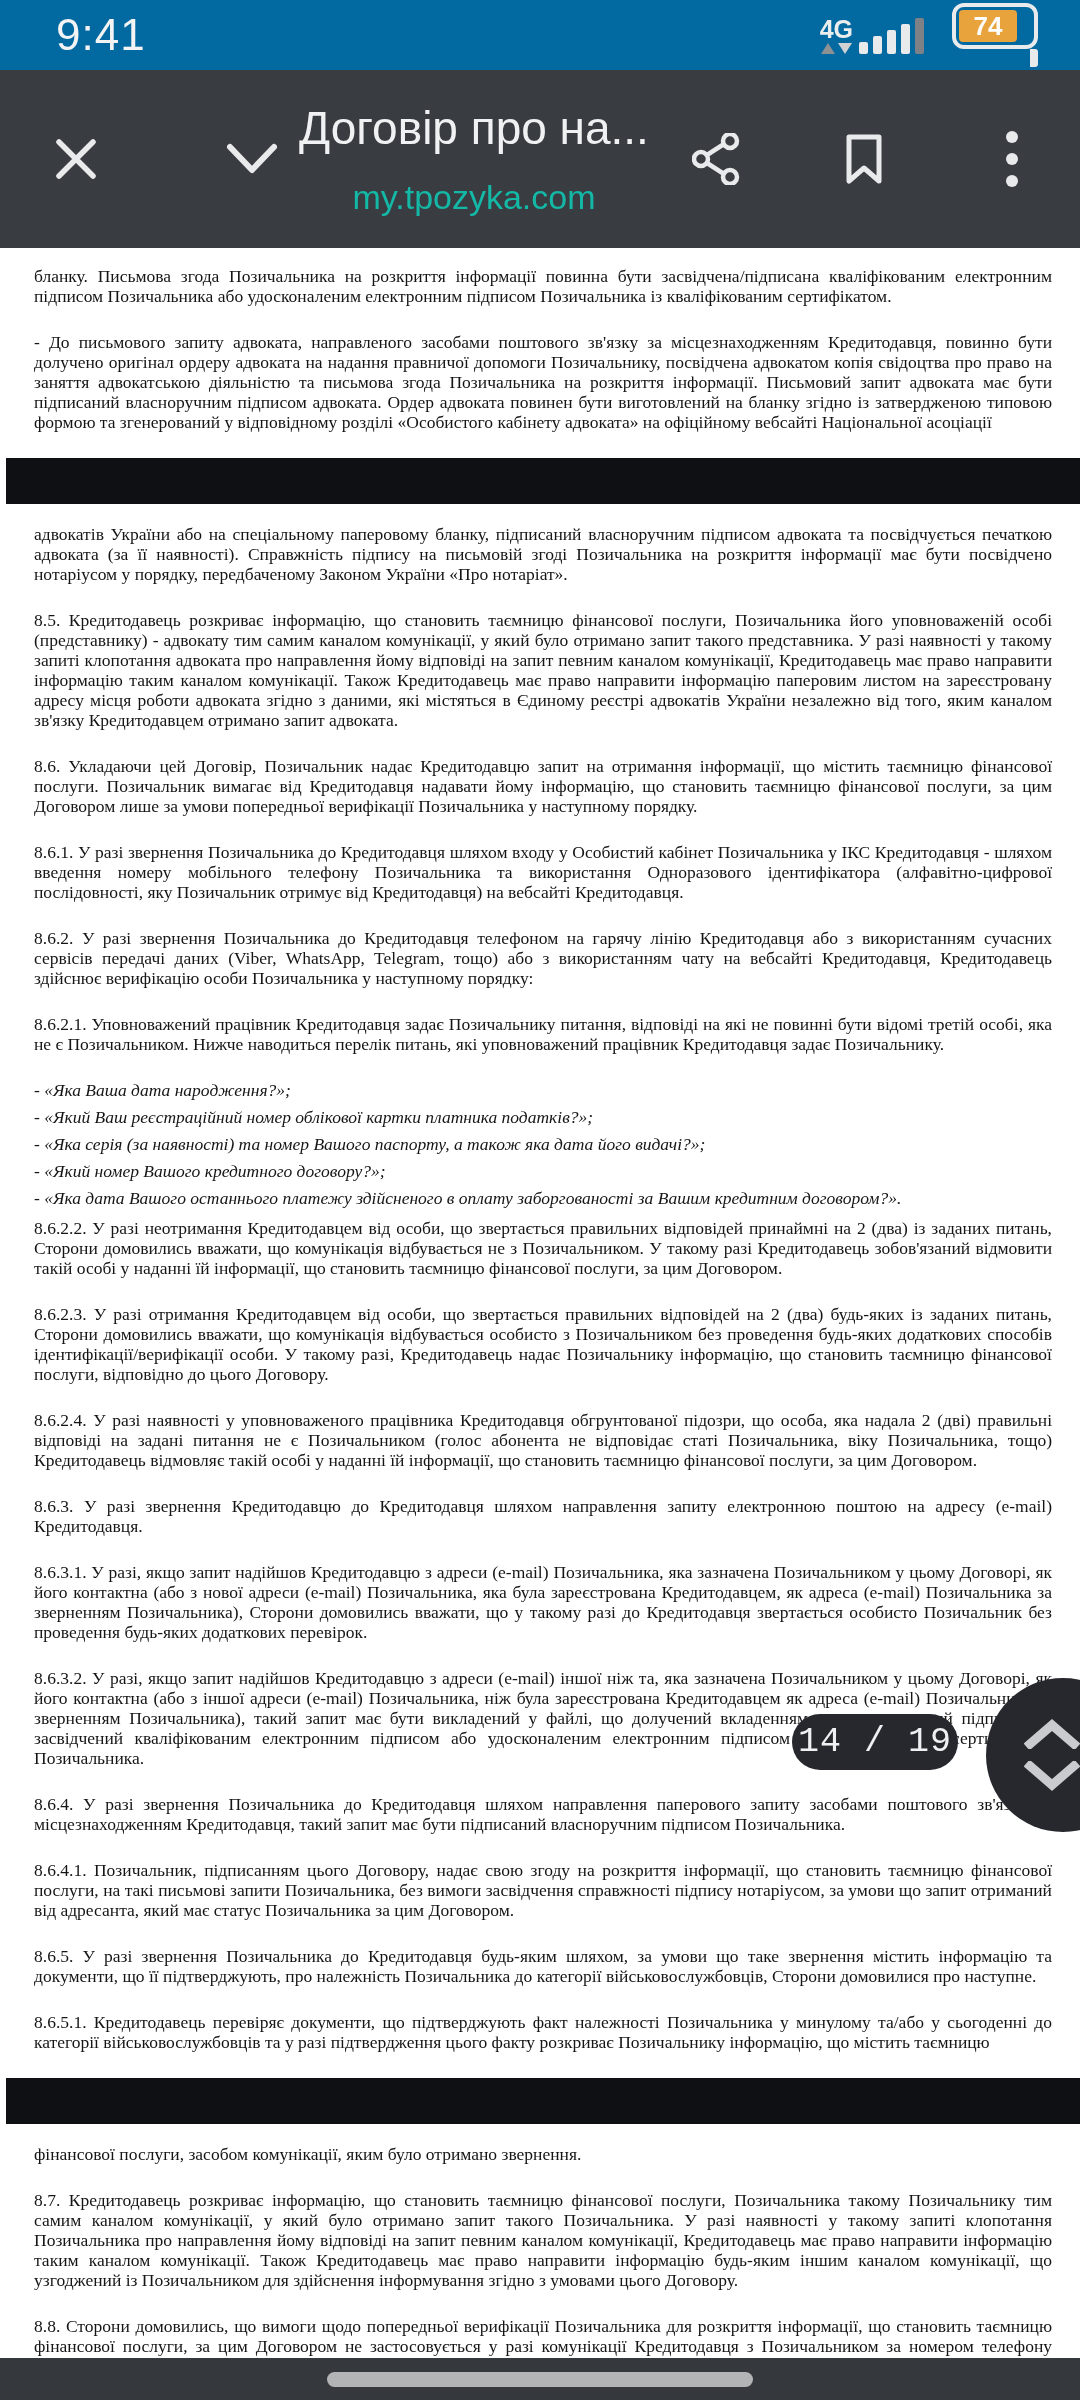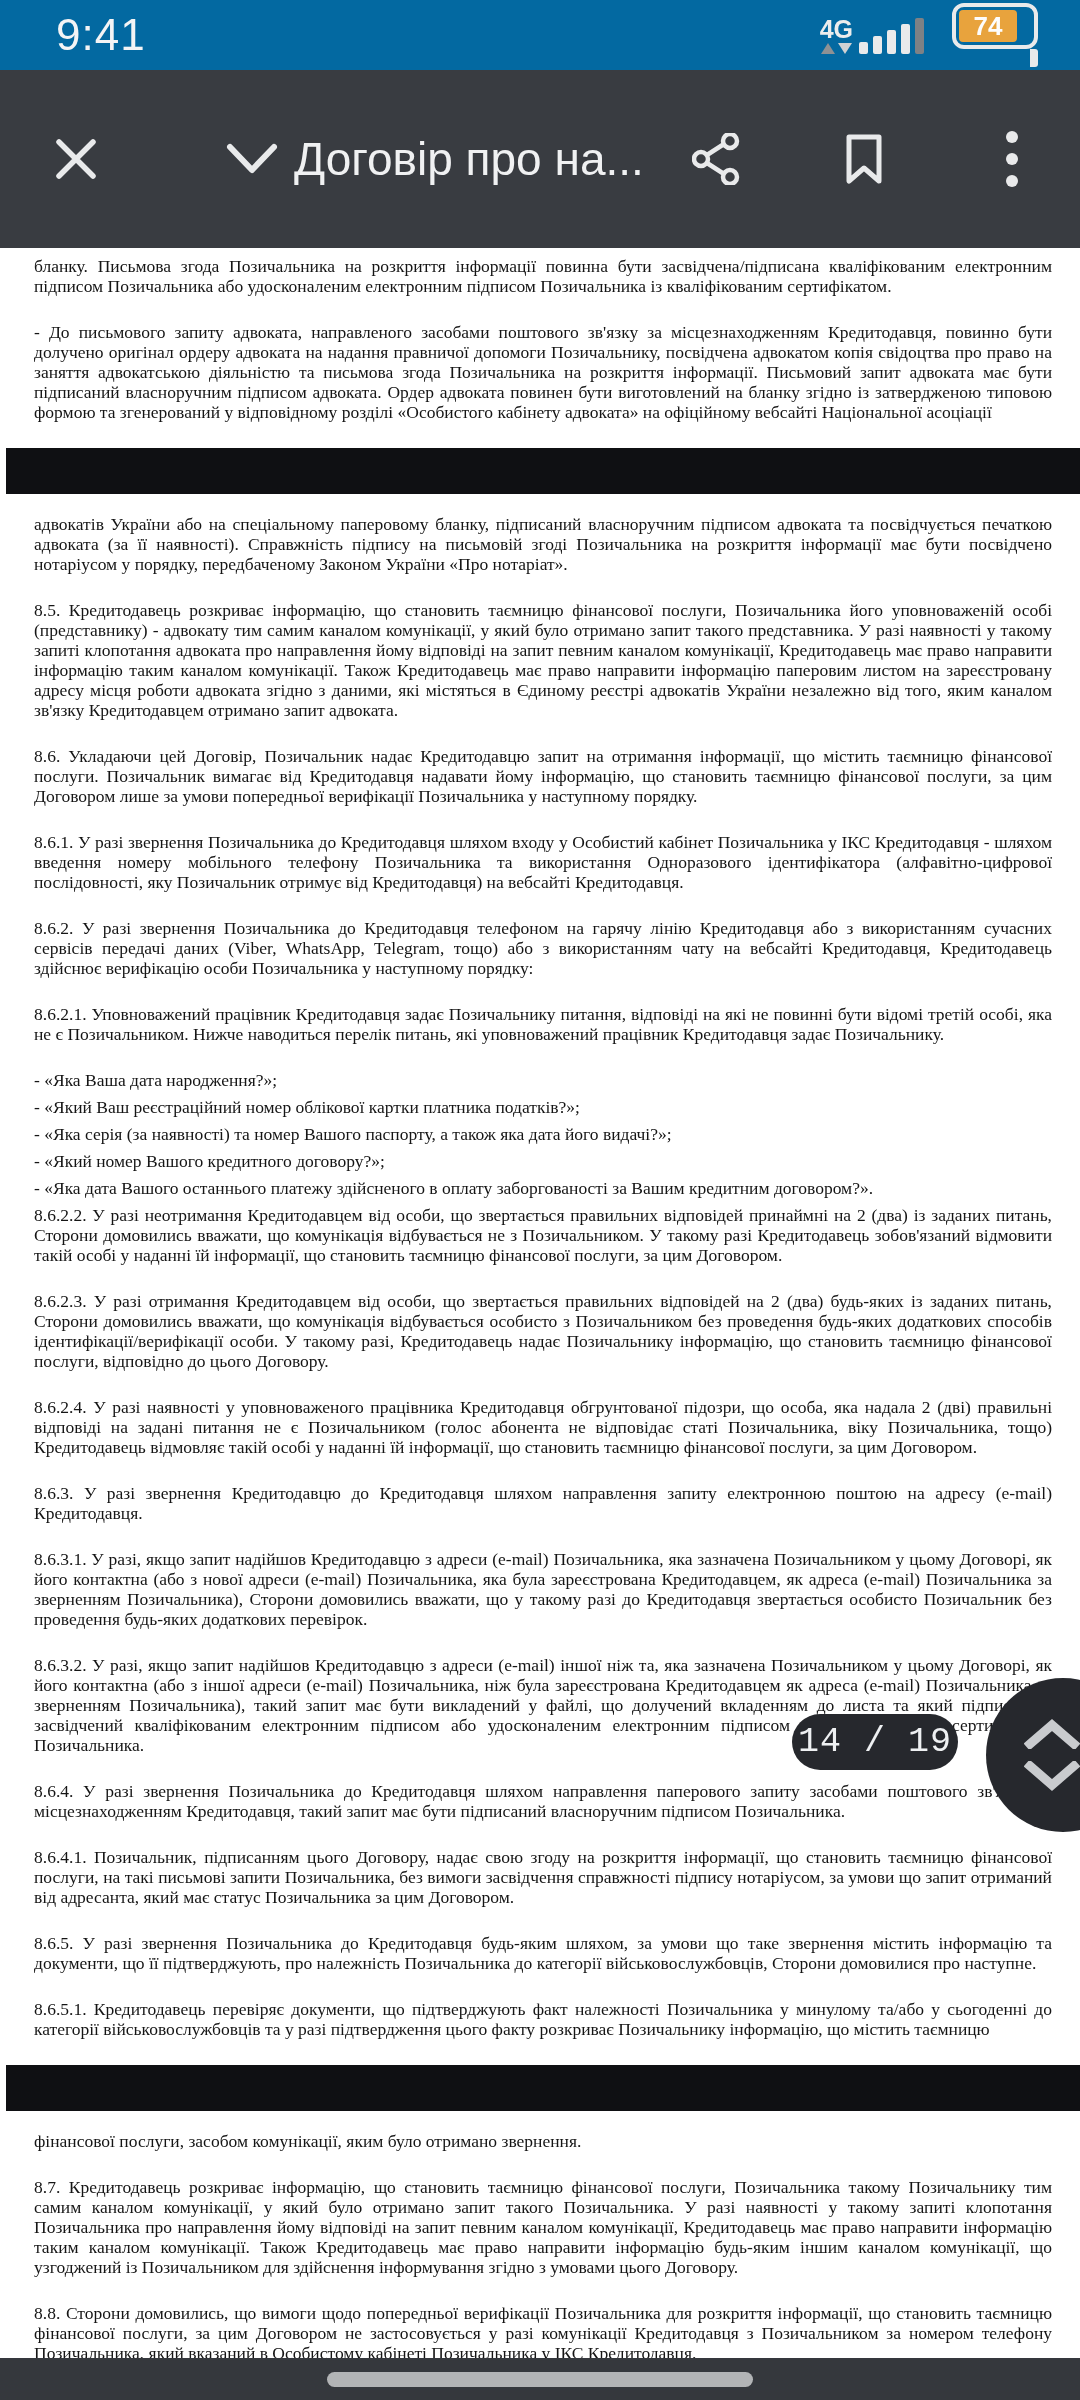--- a/index.html
+++ b/index.html
@@ -28,32 +28,32 @@
              display:flex;align-items:center;padding:3px;box-sizing:border-box;}
   .batt-fill{width:58px;height:32px;background:#e8a33d;border-radius:4px;
              display:flex;align-items:center;justify-content:center;
              color:#fdfdfd;font-size:26px;font-weight:700;}
   .batt-nub{width:8px;height:18px;background:#e9eaeb;border-radius:0 3px 3px 0;margin-left:3px;}
   
   .app-header{position:absolute;top:70px;left:0;right:0;height:178px;background:#393c41;
               display:flex;align-items:center;padding:0 36px 0 44px;box-sizing:border-box;z-index:8;}
   .hbtn{display:flex;align-items:center;justify-content:center;width:64px;height:64px;flex:0 0 auto;}
   .close-btn{margin-right:112px;}
-  .title-block{flex:1;display:flex;flex-direction:row;align-items:center;margin:0 30px 0 10px;
+  .title-block{flex:1;display:flex;flex-direction:column;align-items:center;margin:0 30px 0 10px;
                overflow:hidden;gap:17px;}
   .doc-title{color:#f0f1f2;font-size:46px;line-height:52px;white-space:nowrap;}
   .doc-url{color:#14b8a6;font-size:34px;line-height:40px;margin-top:6px;white-space:nowrap;}
   .right-icons{display:flex;align-items:center;gap:84px;}
   
   .doc{position:absolute;top:248px;left:0;width:1080px;height:2112px;background:#ffffff;
        overflow:hidden;color:#151515;font-family:"Liberation Serif","DejaVu Serif",serif;
        font-size:17.5px;line-height:20px;box-sizing:border-box;padding:8px 28px 0 34px;
        text-align:justify;}
-  .doc p{margin:0 0 26px 0;}
-  .doc p.q{margin:0 0 7px 0;text-align:left;}
+  .doc p{margin:10px 0 26px 0;}
+  .doc p.q{margin:0 0 7px 0;text-align:left;font-style:italic;}
   .doc p.q:last-of-type{margin-bottom:26px;}
   .separator{height:46px;background:#0f1013;margin:10px -34px 20px -28px;}
   
   .page-pill{position:absolute;left:792px;top:1714px;width:166px;height:56px;border-radius:33px;
              background:#26282d;color:#eef0f2;font-size:35px;display:flex;align-items:center;
              justify-content:center;z-index:5;letter-spacing:1px;font-family:Liberation Mono, monospace;}
   .scroll-fab{position:absolute;left:986px;top:1678px;width:154px;height:154px;border-radius:50%;
               background:#26282d;z-index:5;display:flex;flex-direction:column;align-items:flex-start;
               justify-content:center;gap:12px;padding-left:38px;box-sizing:border-box;}
   

